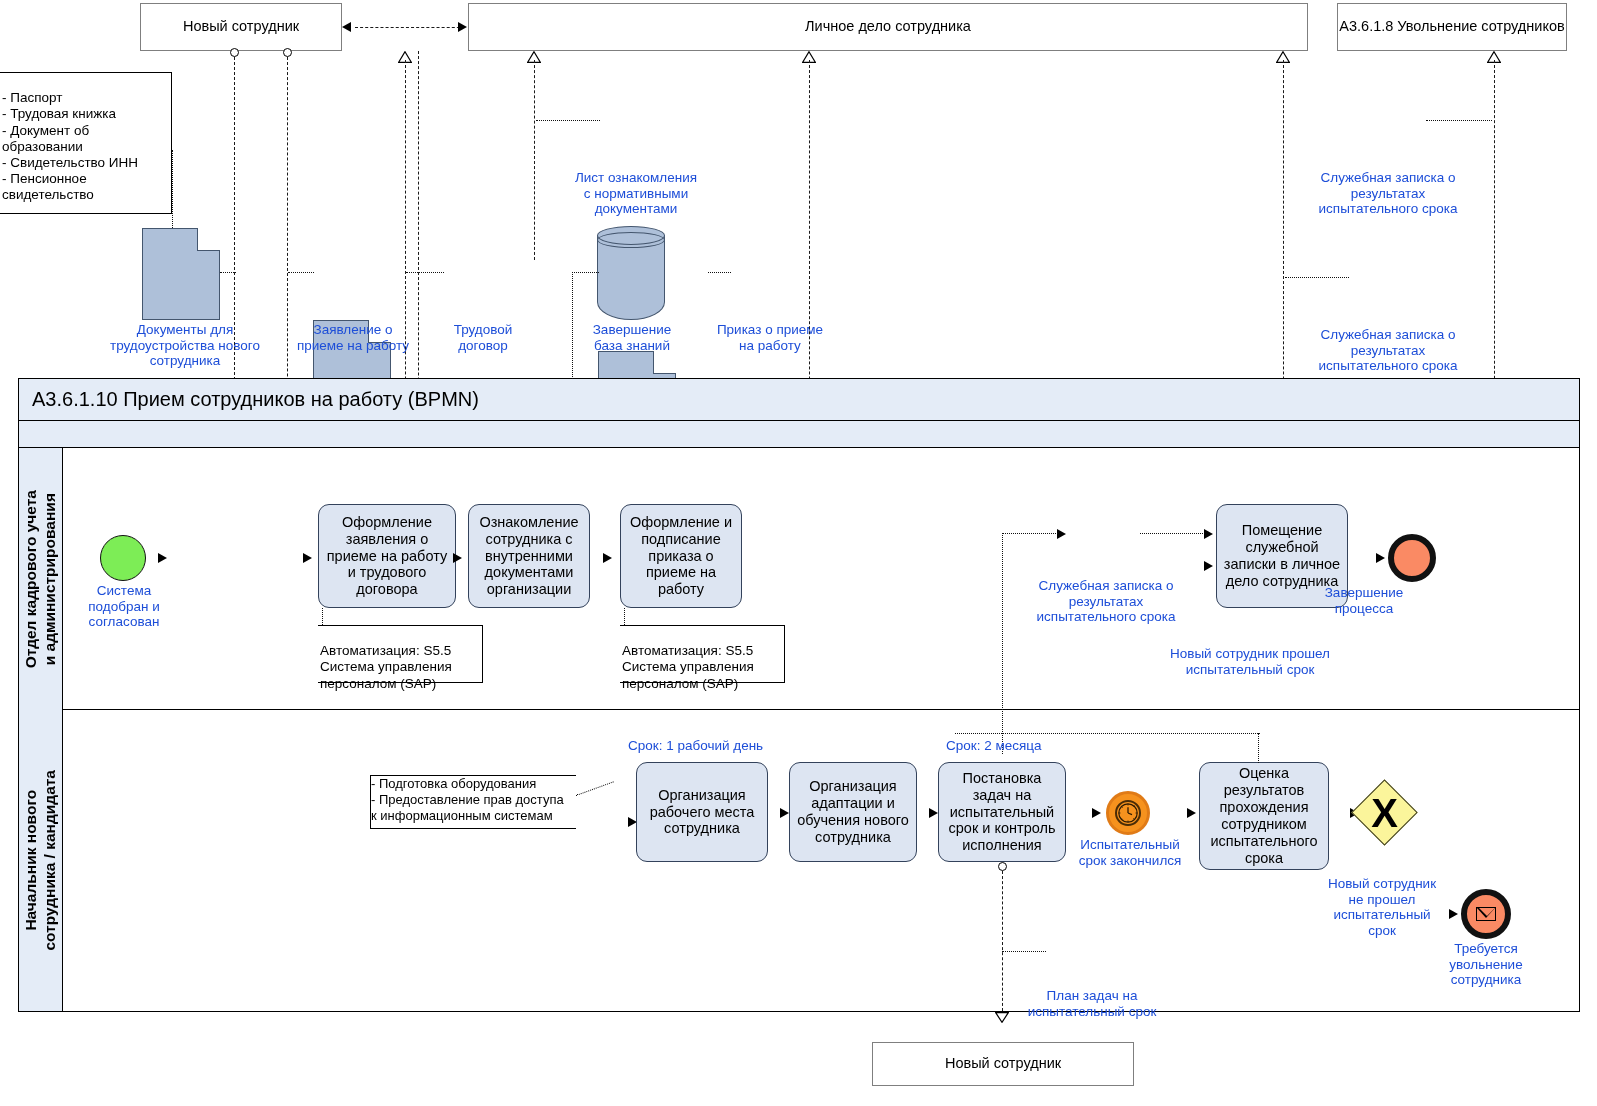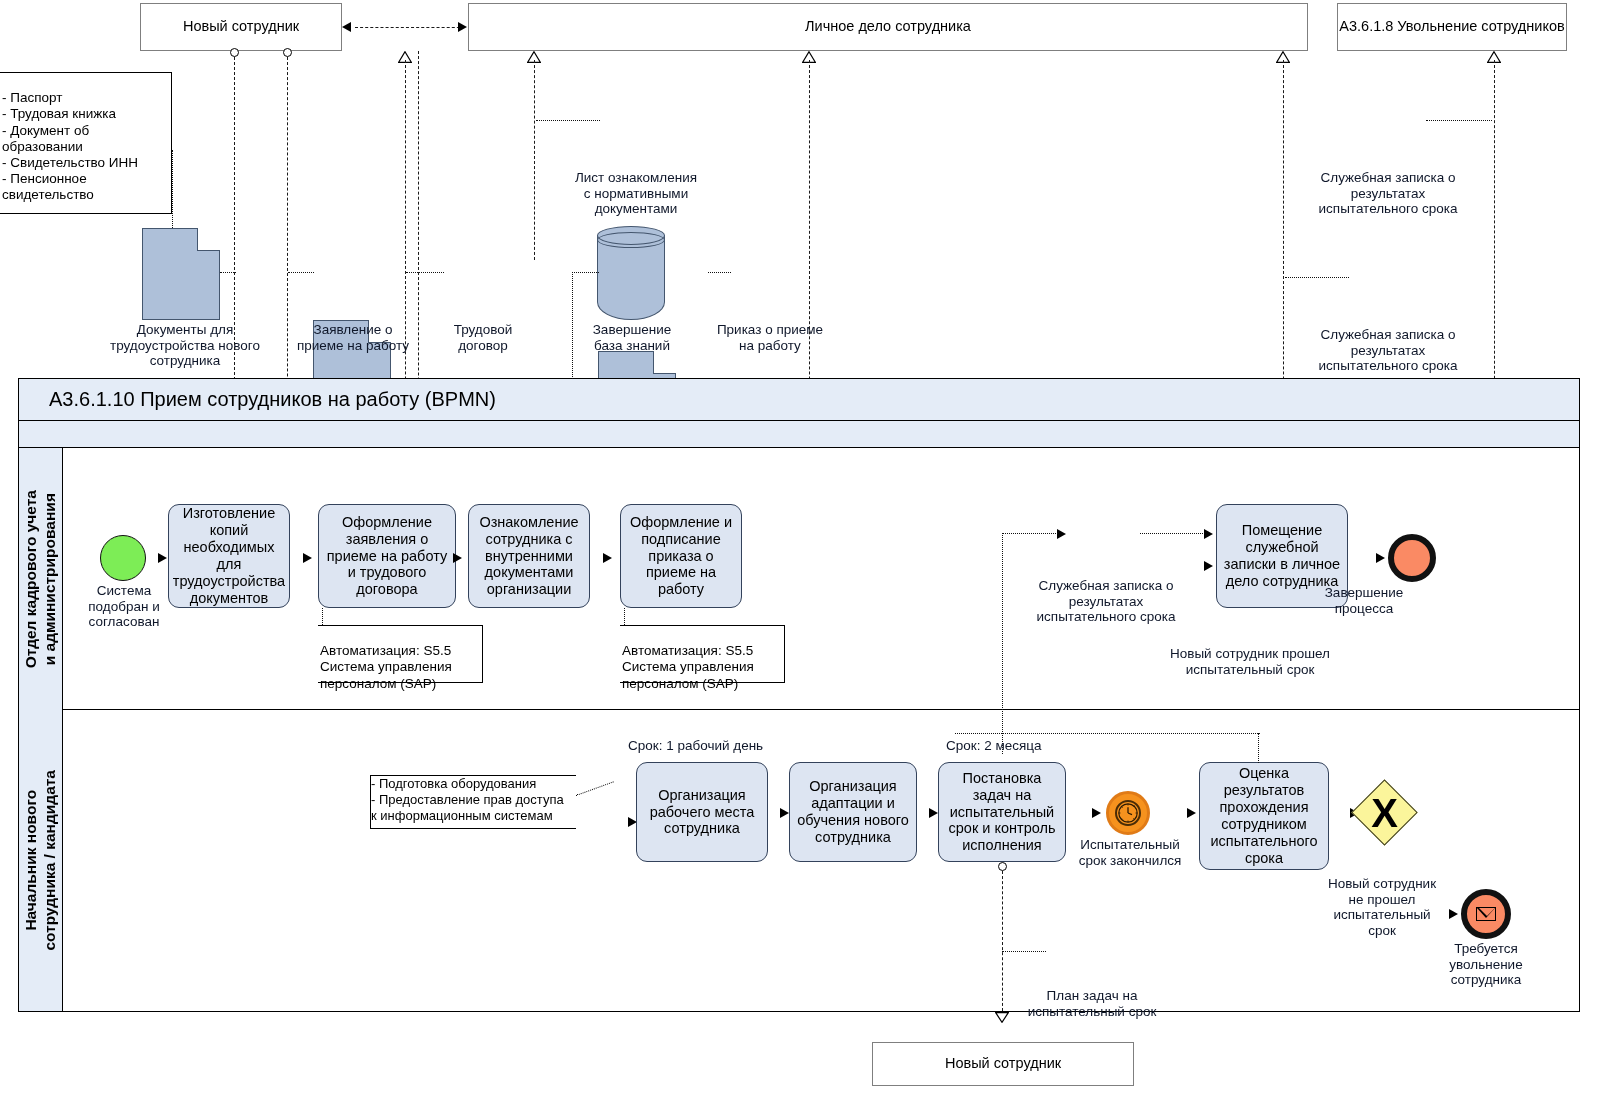--- a/index.html
+++ b/index.html
@@ -31,21 +31,21 @@
   
   .main-pool{
     border:1px solid #000;
     background:#fff;
   }
   .pool-title-band{
     background:#e4ecf7;
     border-bottom:1px solid #000;
     display:flex;align-items:center;
     font-size:20px;
-    padding-left:30px;
+    padding-left:13px;
     color:#000;
   }
   .pool-sub-band{
     background:#e4ecf7;
     border-bottom:1px solid #000;
   }
   .lane-label{
     background:#e4ecf7;
     border-right:1px solid #000;
     display:flex;align-items:center;justify-content:center;
@@ -149,21 +149,21 @@
   }
   .db-line{
     position:absolute;left:0;width:100%;height:10px;
     border-radius:50%/50%;
     border:1px solid #44566e;box-sizing:border-box;
     background:transparent;
   }
 
   
   .lbl{
-    font-size:13.5px;line-height:1.16;text-align:center;color:#0f172a;
+    font-size:13.5px;line-height:1.16;text-align:center;color:#1d4ed8;
     white-space:pre-line;
   }
   .lbl-l{text-align:left;}
   .lbl-r{text-align:left;}
 
   
   .anno{
     border:1px solid #000;border-left:none;
     font-size:13.5px;line-height:1.2;color:#000;
     white-space:pre-line;
@@ -395,28 +395,20 @@
   <div class="abs lane-divider" style="left:63px;top:709px;width:1516px;height:1px;"></div>
 
   <div class="abs ev ev-start" style="left:100px;top:535px;width:46px;height:46px;"></div>
   <div class="abs lbl" style="left:82px;top:583px;width:84px;">Система
 подобран и
 согласован</div>
 
   <div class="abs hline" style="left:146px;top:557px;width:14px;"></div>
   <div class="abs arrow-r" style="left:158px;top:553px;"></div>
 
-  <div class="abs task" style="left:168px;top:504px;width:122px;height:104px;">
-    <span>Изготовление
-копий
-необходимых
-для
-трудоустройства
-документов</span>
-  </div>
   <div class="abs hline" style="left:290px;top:557px;width:14px;"></div>
   <div class="abs arrow-r" style="left:303px;top:553px;"></div>
 
   <div class="abs task" style="left:318px;top:504px;width:138px;height:104px;">
     <span>Оформление
 заявления о
 приеме на
 работу и
 трудового
 договора</span>

